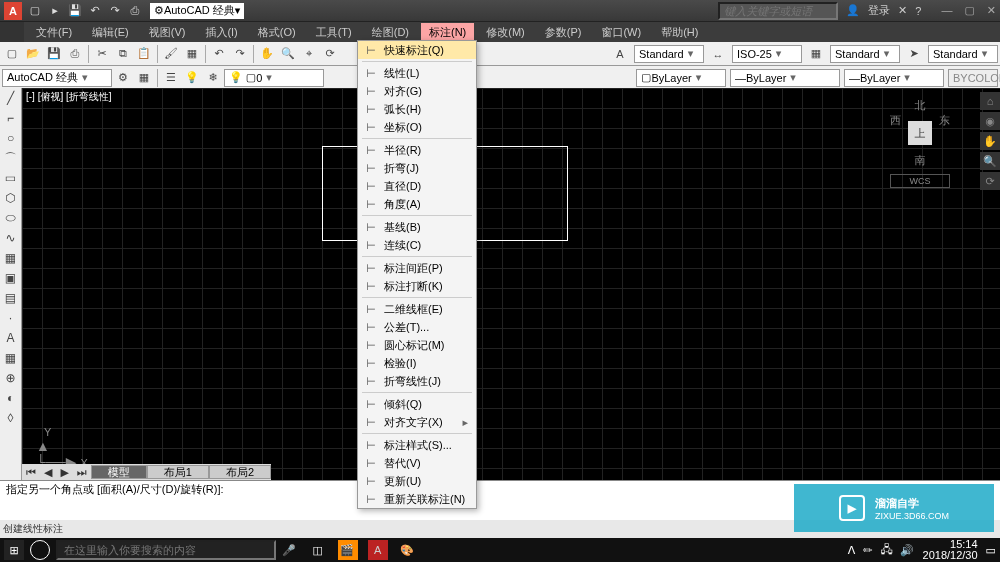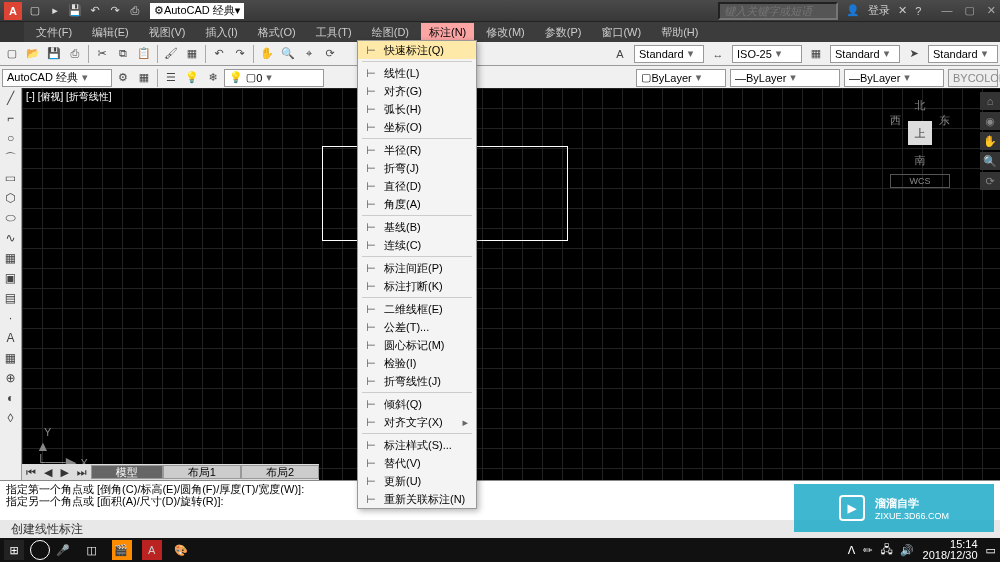--- a/index.html
+++ b/index.html
@@ -39,25 +39,25 @@
 
 .dropdown { position: absolute; top: 40px; left: 357px; width: 120px; background: #f4f4f4; border: 1px solid #999; box-shadow: 2px 2px 6px rgba(0,0,0,0.3); z-index: 100; }
 .dropdown .mi { display: flex; align-items: center; height: 18px; padding: 0 8px 0 4px; color: #000; }
 .dropdown .mi .ic { width: 18px; text-align: center; color: #555; margin-right: 4px; }
 .dropdown .mi .arrow { margin-left: auto; color: #666; }
 .dropdown .msep { height: 1px; background: #ccc; margin: 2px 4px; }
 .dropdown .mi.hl { background: #ffe9a8; }
 
 .tabs { position: absolute; bottom: 82px; left: 22px; height: 16px; display: flex; align-items: center; background: #ddd; gap: 0; font-size: 10px; }
 .tabs .nav { padding: 0 4px; color: #333; }
-.tabs .tab { padding: 0 24px; border: 1px solid #999; background: #ccc; color: #000; }
+.tabs .tab { padding: 0 16px; border: 1px solid #999; background: #ccc; color: #000; }
 .tabs .tab.active { background: #666; color: #fff; }
 
 .cmdwin { position: absolute; bottom: 42px; left: 0; right: 0; height: 40px; background: #fff; color: #000; padding: 2px 6px; font-size: 10px; border-top: 1px solid #888; line-height: 12px; }
-.status { position: absolute; bottom: 24px; left: 0; right: 0; height: 18px; background: #e8e8e8; color: #333; padding: 2px 11px; font-size: 12px; line-height: 14px; }
+.status { position: absolute; bottom: 24px; left: 0; right: 0; height: 18px; background: #e8e8e8; color: #333; padding: 2px 3px; font-size: 10px; line-height: 14px; }
 
 .taskbar { position: absolute; bottom: 0; left: 0; right: 0; height: 24px; background: #111; display: flex; align-items: center; gap: 6px; padding: 0 4px; }
 .taskbar .start { width: 20px; height: 20px; background: #222; color: #fff; display: flex; align-items: center; justify-content: center; }
 .taskbar .cortana { width: 20px; height: 20px; border: 1px solid #fff; border-radius: 50%; }
 .taskbar .searchbox { flex: 0 0 220px; background: #222; color: #aaa; padding: 2px 6px; height: 20px; line-height: 16px; }
 .taskbar .mic { color: #ccc; }
 .taskbar .tbicons { display: flex; gap: 10px; margin-left: 6px; }
 .taskbar .tbicons span { width: 20px; height: 20px; display: flex; align-items: center; justify-content: center; }
 .taskbar .right { margin-left: auto; display: flex; gap: 8px; color: #fff; font-size: 10px; align-items: center; }
 .taskbar .clock { text-align: right; line-height: 11px; }
@@ -352,33 +352,33 @@
 
 <div class="tabs">
   <span class="nav">⏮</span>
   <span class="nav">◀</span>
   <span class="nav">▶</span>
   <span class="nav">⏭</span>
   <span id="mtabs"><span class="tab active">模型</span><span class="tab">布局1</span><span class="tab">布局2</span></span>
 </div>
 
 <div class="cmdwin">
-  <div>指定第一个角点或 [倒角(C)/标高(E)/圆角(F)/厚度(T)/宽度(W)]:</div>
   <div>指定另一个角点或 [面积(A)/尺寸(D)/旋转(R)]:</div>
 </div>
 <div class="status">创建线性标注</div>
 
 <div class="watermark">
   <div class="play">▶</div>
   <div><span>溜溜自学</span><span class="sub">ZIXUE.3D66.COM</span></div>
 </div>
 
 <div class="taskbar">
   <div class="start">⊞</div>
   <div class="cortana"></div>
+  <input class="searchbox" placeholder="在这里输入你要搜索的内容" style="">
   <span class="mic">🎤</span>
   <div class="tbicons">
     <span style="color:#fff">◫</span>
     <span style="background:#ff8c00">🎬</span>
     <span style="background:#b22">A</span>
     <span style="color:#6cf">🎨</span>
   </div>
   <div class="right">
     <span>ᐱ</span>
     <span>✏</span>

